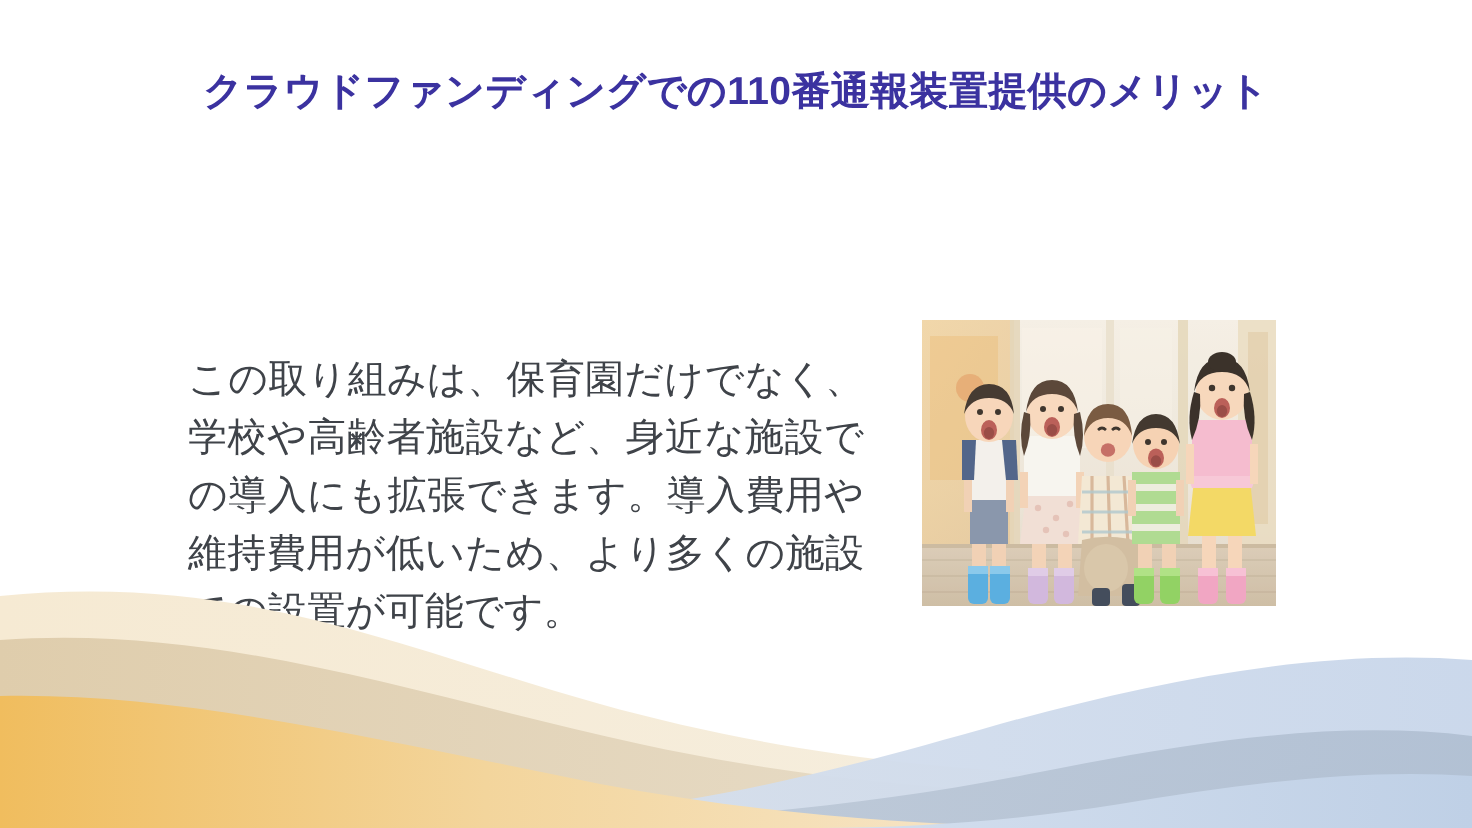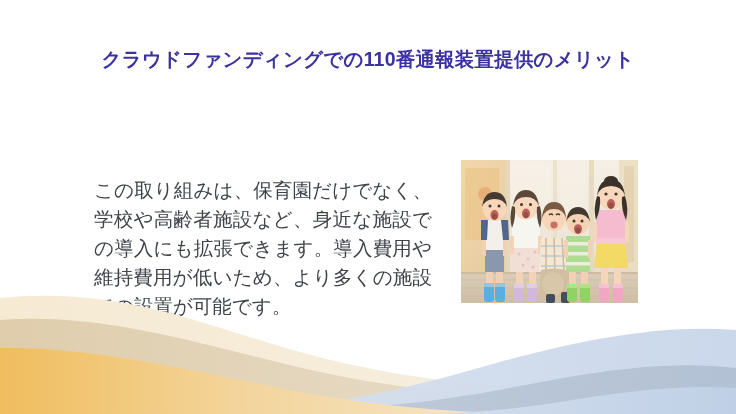--- a/index.html
+++ b/index.html
@@ -25,21 +25,21 @@
     bottom: 0;
     width: 736px;
     height: 120px;
     pointer-events: none;
   }
 
   
   #slide-title {
     position: absolute;
     left: 0;
-    top: 46px;
+    top: 32px;
     width: 736px;
     text-align: center;
     font-size: 19.5px;
     font-weight: bold;
     letter-spacing: 0.2px;
     color: #3b32a0;
     font-family: "Liberation Sans", "DejaVu Sans", sans-serif;
     white-space: nowrap;
   }
 

